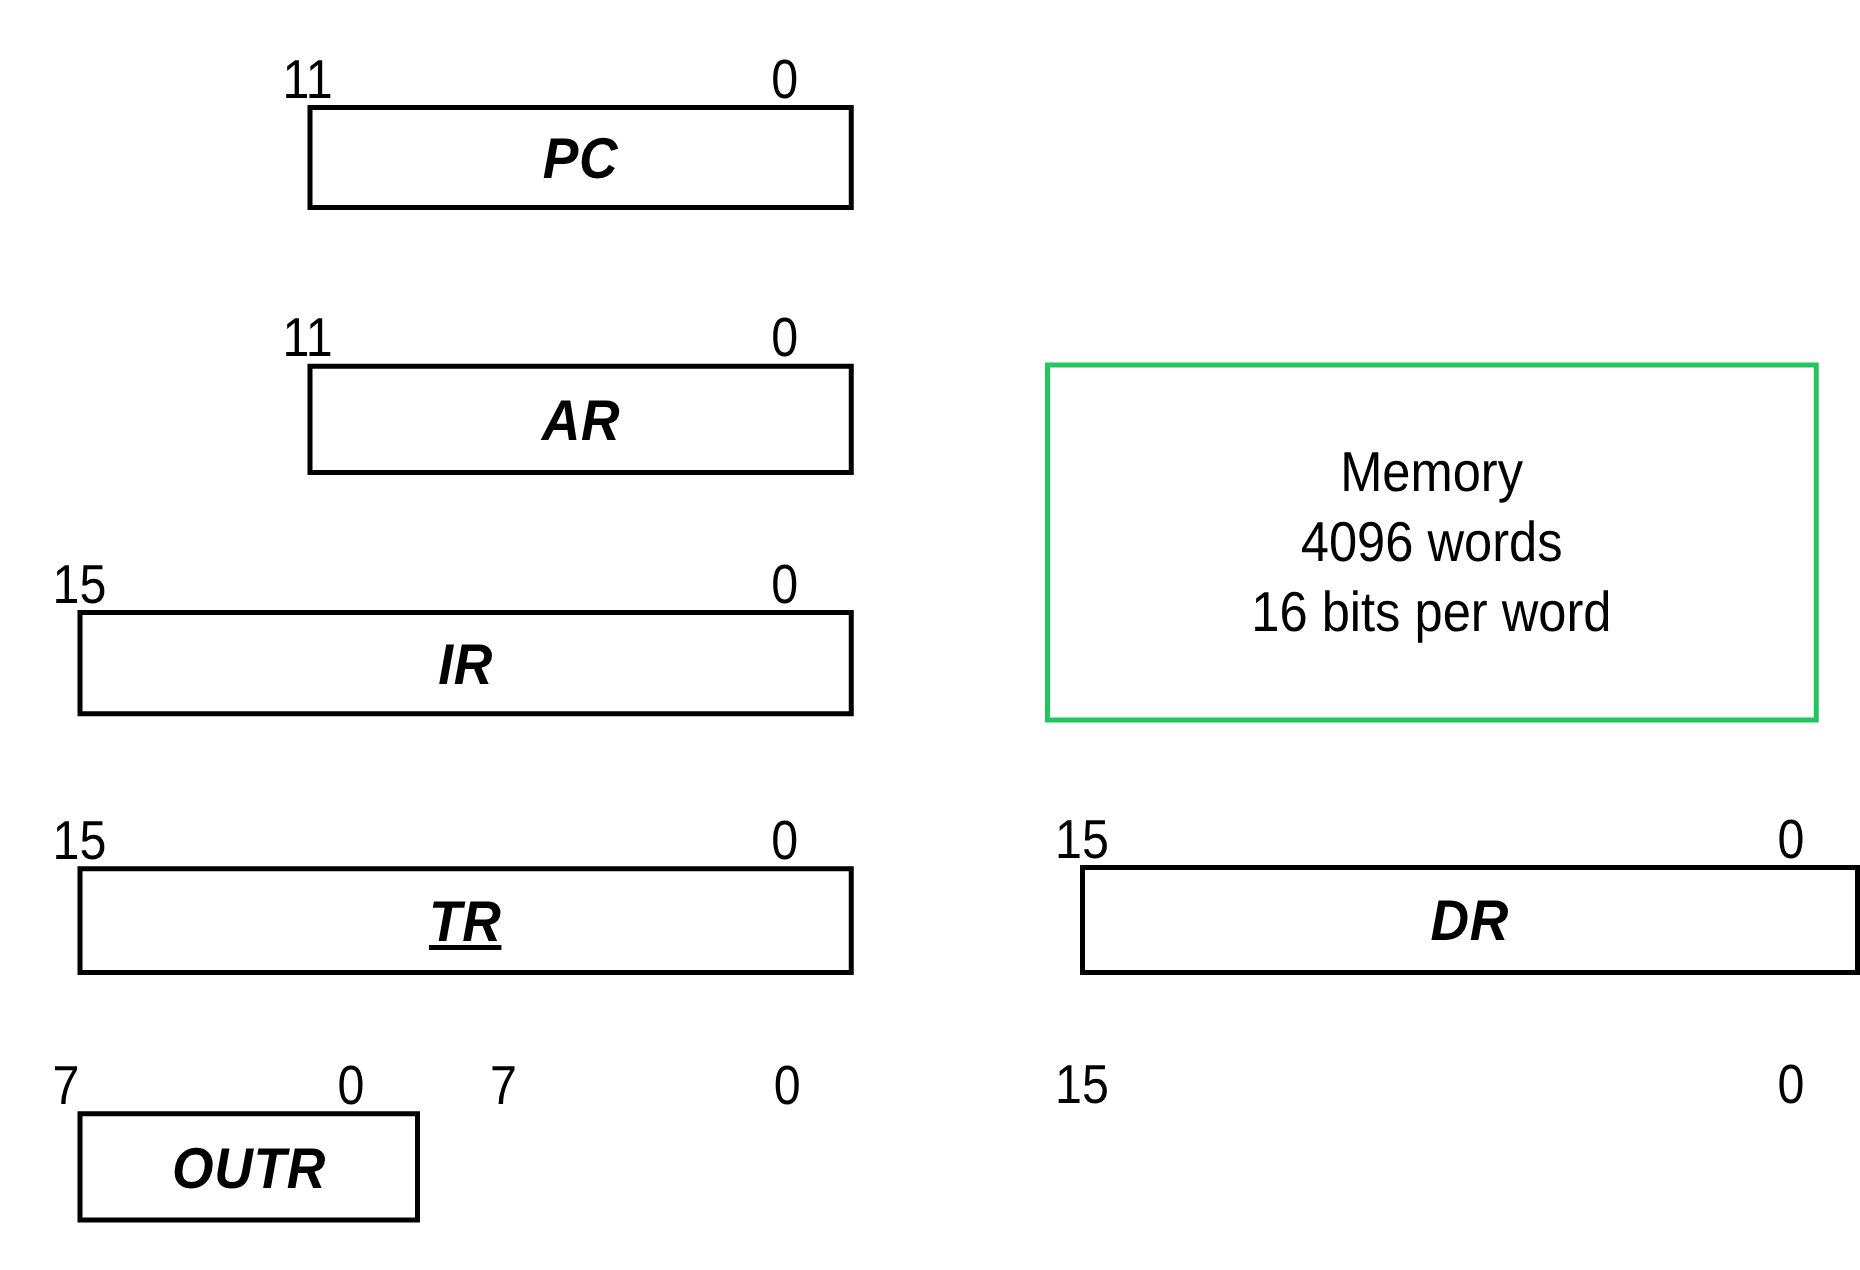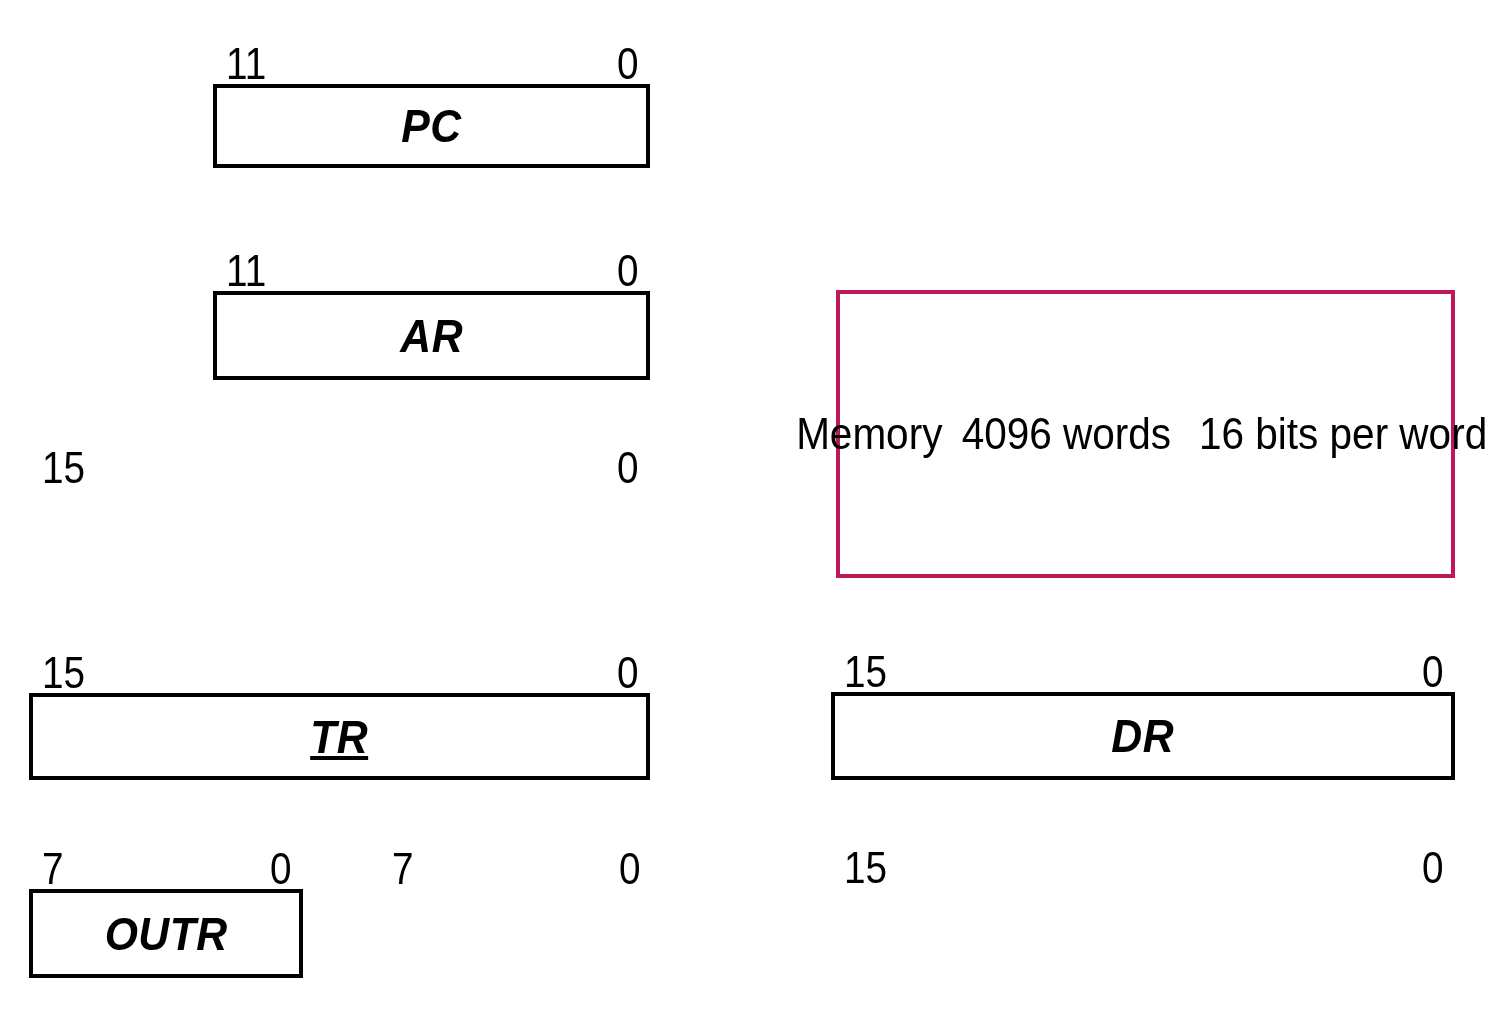--- a/index.html
+++ b/index.html
@@ -45,40 +45,41 @@
   }
   
   .reg-box {
     box-sizing: border-box;
     border: 4px solid #000000;
     background: #ffffff;
     display: flex;
     align-items: center;
     justify-content: center;
     width: 100%;
+    margin-left: 33px;
   }
   .reg-name {
     font-size: 46px;
     line-height: 1;
     font-style: italic;
     font-weight: 700;
     color: #000000;
     letter-spacing: 0.5px;
     font-family: "Liberation Sans", "DejaVu Sans", sans-serif;
     transform: scaleX(0.93);
     white-space: nowrap;
   }
   
   .mem-box {
     position: absolute;
     box-sizing: border-box;
-    border: 4px solid #be185d;
+    border: 4px solid #22c55e;
     background: #ffffff;
     display: flex;
-    flex-direction: row;
+    flex-direction: column;
     align-items: center;
     justify-content: center;
   }
   .mem-line {
     font-size: 45px;
     line-height: 1.24;
     font-weight: 400;
     font-style: normal;
     color: #000000;
     font-family: "Liberation Sans", "DejaVu Sans", sans-serif;
@@ -108,20 +109,23 @@
     </div>
     <div class="reg-box" style="height:89px;">
       <span class="reg-name">AR</span>
     </div>
   </div>
 
   <div class="reg-block" style="left:29px; top:432px; width:621px;">
     <div class="bit-labels">
       <span class="bit-label msb">15</span>
       <span class="bit-label lsb">0</span>
+    </div>
+    <div class="reg-box" style="height:85px;">
+      <span class="reg-name">IR</span>
     </div>
   </div>
 
   <div class="reg-block" style="left:29px; top:637px; width:621px;">
     <div class="bit-labels">
       <span class="bit-label msb">15</span>
       <span class="bit-label lsb">0</span>
     </div>
     <div class="reg-box" style="height:87px;text-decoration:underline;">
       <span class="reg-name">TR</span>

